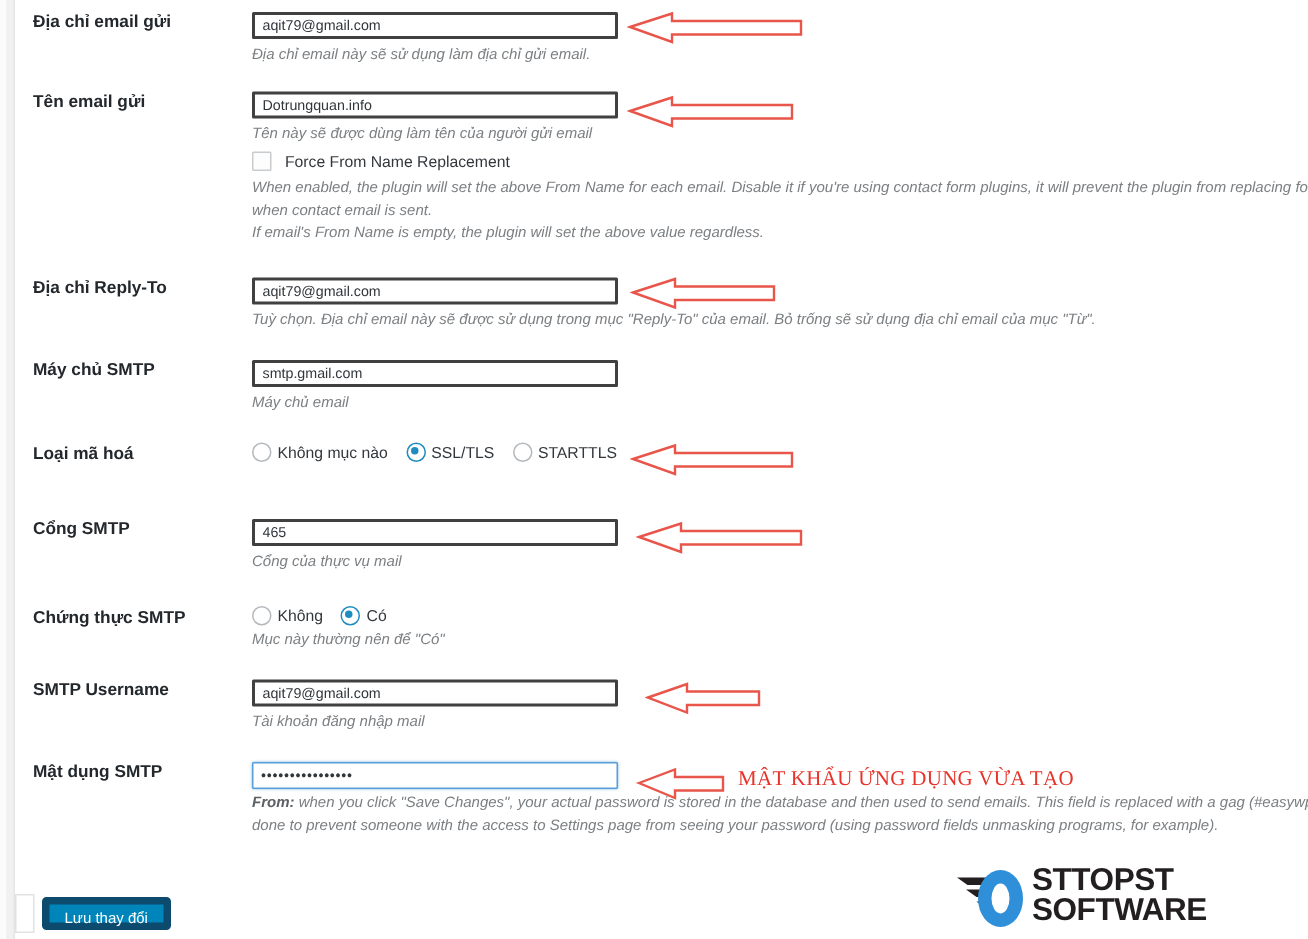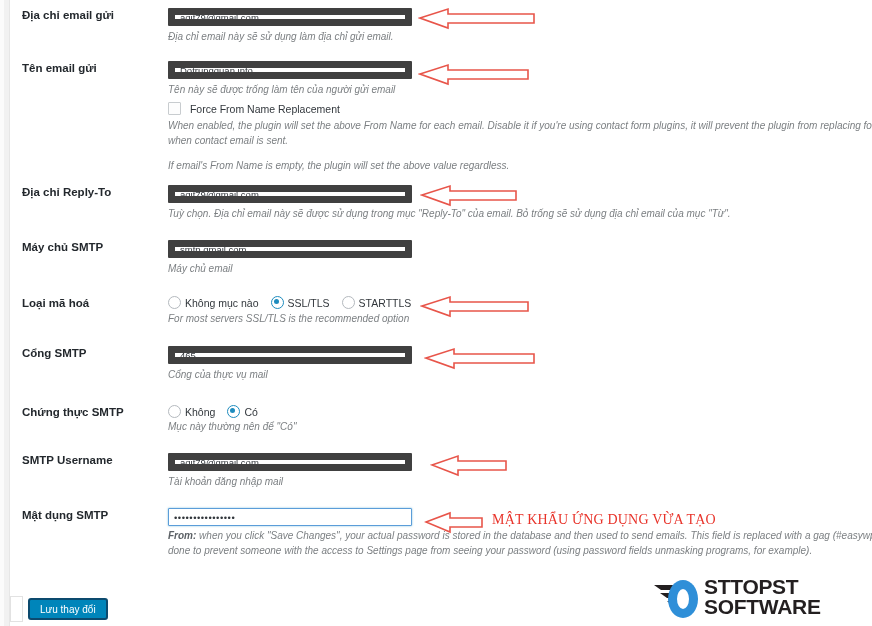--- a/index.html
+++ b/index.html
@@ -63,21 +63,21 @@
   .text-input {
     display: block;
     box-sizing: border-box;
     width: 244px;
     height: 18px;
     padding: 1px 5px;
     font-size: 9.5px;
     font-family: "Liberation Sans", sans-serif;
     color: #32373c;
     background: #ffffff;
-    border: 7px solid #404040;
+    border: 2px solid #404040;
     border-radius: 1px;
     outline: none;
   }
   .text-input.focused {
     border: 1px solid #5b9dd9;
     box-shadow: 0 0 2px rgba(30,140,190,.6);
     letter-spacing: 0.5px;
   }
 
   .help {
@@ -135,21 +135,21 @@
   }
 
   
   .save-btn {
     position: absolute;
     left: 18px;
     top: 598px;
     height: 22px;
     padding: 0 10px;
     background: #0085ba;
-    border: 2px solid #0c4a6e;
+    border: 5px solid #0c4a6e;
     border-radius: 3px;
     color: #ffffff;
     font-size: 10px;
     font-family: "Liberation Sans", sans-serif;
     line-height: 20px;
     cursor: pointer;
   }
   .bottom-box {
     position: absolute;
     left: 0; top: 596px;
@@ -168,21 +168,21 @@
     color: #e8332a;
     font-family: "Liberation Serif", serif;
     font-size: 14px;
     letter-spacing: .2px;
     white-space: nowrap;
   }
 
   
   .watermark {
     position: absolute;
-    left: 652px;
+    left: 636px;
     top: 572px;
     width: 196px;
     height: 50px;
     text-decoration: underline;
   }
   .wm-text {
     position: absolute;
     left: 52px;
     font-family: "Liberation Sans", sans-serif;
     font-weight: bold;
@@ -208,28 +208,28 @@
     <div class="field-col">
       <input class="text-input" type="text" value="aqit79@gmail.com" style="">
       <span class="help">Địa chỉ email này sẽ sử dụng làm địa chỉ gửi email.</span>
     </div>
   </div>
 
   <div class="row" style="top:61px;">
     <div class="label">Tên email gửi</div>
     <div class="field-col">
       <input class="text-input" type="text" value="Dotrungquan.info" style="">
-      <span class="help">Tên này sẽ được trống làm tên của người gửi email</span>
+      <span class="help">Tên này sẽ được dùng làm tên của người gửi email</span>
       <span class="opt-line" style="margin-top:3px;">
         <span class="checkbox"></span>
         <span class="opt-label">Force From Name Replacement</span>
       </span>
       <span class="help" style="margin-top:3px;">When enabled, the plugin will set the above From Name for each email. Disable it if you're using contact form plugins, it will prevent the plugin from replacing form subm</span>
       <span class="help" style="margin-top:1px;">when contact email is sent.</span>
-      <span class="help" style="margin-top:11px;">If email's From Name is empty, the plugin will set the above value regardless.</span>
+      <span class="help" style="margin-top:1px;">If email's From Name is empty, the plugin will set the above value regardless.</span>
     </div>
   </div>
 
   <div class="row" style="top:185px;">
     <div class="label">Địa chỉ Reply-To</div>
     <div class="field-col">
       <input class="text-input" type="text" value="aqit79@gmail.com" style="">
       <span class="help">Tuỳ chọn. Địa chỉ email này sẽ được sử dụng trong mục "Reply-To" của email. Bỏ trống sẽ sử dụng địa chỉ email của mục "Từ".</span>
     </div>
   </div>
@@ -241,21 +241,20 @@
       <span class="help">Máy chủ email</span>
     </div>
   </div>
 
   <div class="row" style="top:294px;">
     <div class="label" style="top:2px;">Loại mã hoá</div>
     <div class="field-col">
       <span class="opt-line">
         <span><span class="radio"></span><span class="opt-label">Không mục nào</span></span><span><span class="radio on"></span><span class="opt-label">SSL/TLS</span></span><span><span class="radio"></span><span class="opt-label">STARTTLS</span></span>
       </span>
-      <span class="help" style="margin-top:2px;">For most servers SSL/TLS is the recommended option</span>
     </div>
   </div>
 
   <div class="row" style="top:346px;">
     <div class="label">Cổng SMTP</div>
     <div class="field-col">
       <input class="text-input" type="text" value="465" style="">
       <span class="help">Cổng của thực vụ mail</span>
     </div>
   </div>

